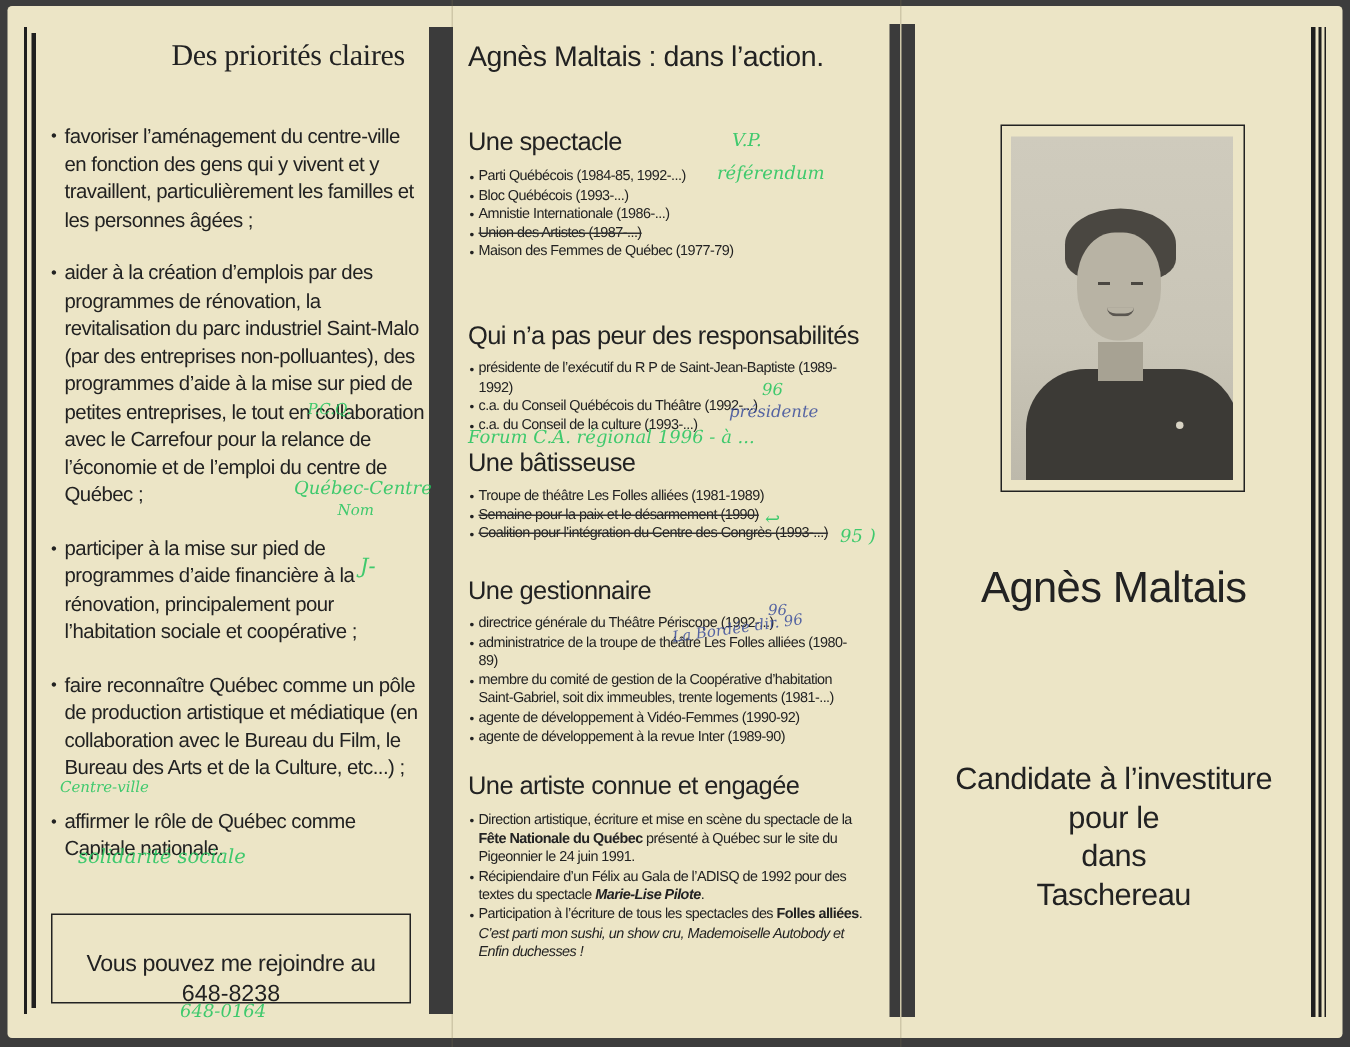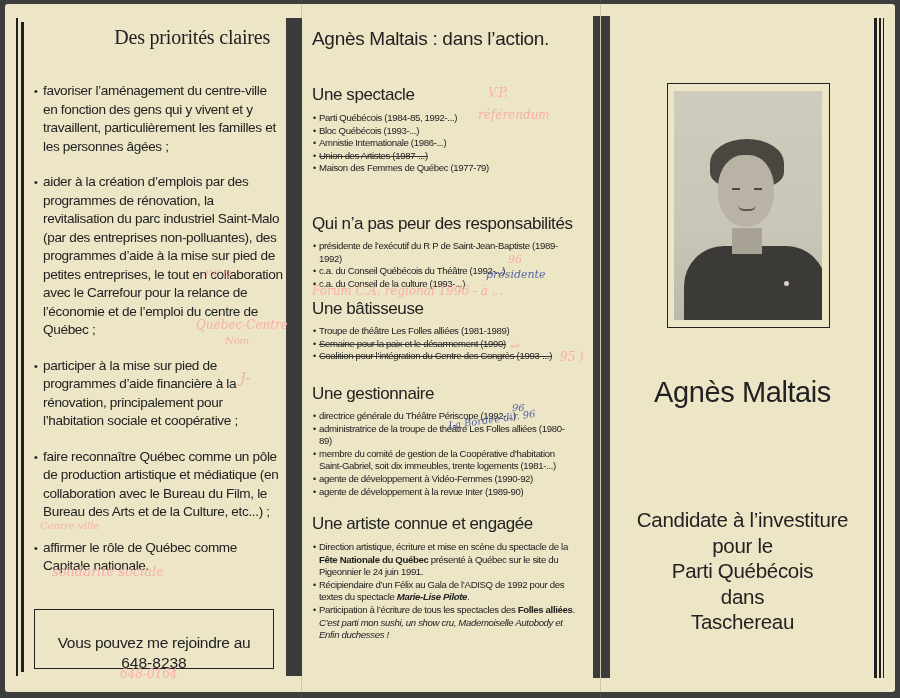--- a/index.html
+++ b/index.html
@@ -53,21 +53,21 @@
       width: 240px; height: 60px;
       border: 1.5px solid #222;
       text-align: center;
     }
     .contact-box .l1 { font-size: 15.5px; margin-top: 24px; letter-spacing: -0.3px; }
     .contact-box .l2 { font-size: 15.5px; margin-top: 2px; }
 
     
     .hw {
       position: absolute; font-family: "DejaVu Serif", serif;
-      font-style: italic; color: #fca5a5; font-size: 11px;
+      font-style: italic; color: #22c55e; font-size: 11px;
       white-space: nowrap; opacity: 0.85;
     }
     .hw.blue { color: #3b4e9c; }
     .strike { text-decoration: line-through; text-decoration-color: #333; }
 
     
     .p2 { left: 312px; width: 272px; }
     .p2 h2 {
       position: absolute; top: 28px; left: 0; width: 270px;
       font-weight: normal; font-size: 19px; letter-spacing: -0.3px;
@@ -240,16 +240,15 @@
     <div class="eye" style="left:80px;"></div>
     <div class="smile"></div>
     <div class="pin"></div>
   </div>
 </div>
 
 <div class="cand-name">Agnès Maltais</div>
 <div class="cand-sub">
   <div>Candidate à l’investiture</div>
   <div>pour le</div>
-  <div>Parti Québécois</div>
   <div>dans</div>
   <div>Taschereau</div>
 </div>
 
 </body></html>

